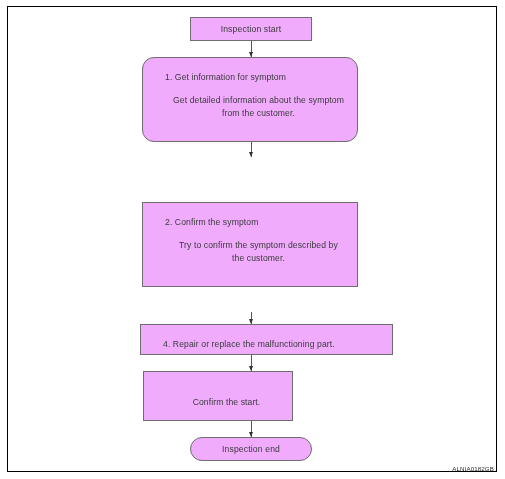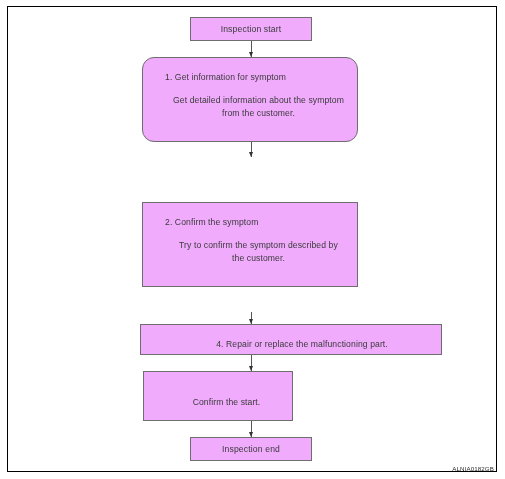--- a/index.html
+++ b/index.html
@@ -119,24 +119,24 @@
       <div class="node process" style="left: 142px; top: 57px; width: 216px; height: 85px; border-radius: 12px;">
         <div class="node-title">1. Get information for symptom</div>
         <div class="node-body"> Get detailed information about the symptom
 from the customer.</div>
       </div>
       <div class="node process" style="left: 142px; top: 157px; width: 216px; height: 85px; margin-top: 45px;">
         <div class="node-title">2. Confirm the symptom</div>
         <div class="node-body"> Try to confirm the symptom described by
 the customer.</div>
       </div>
-      <div class="node process" style="left: 140px; top: 324px; width: 302px; height: 31px; text-align: center;">
+      <div class="node process" style="left: 140px; top: 324px; width: 253px; height: 31px;">
         <div class="node-title">4. Repair or replace the malfunctioning part.</div>
       </div>
       <div class="node process" style="left: 143px; top: 371px; width: 150px; height: 50px;">
         <div class="node-body"> Confirm the start.</div>
       </div>
-      <div class="node terminal" style="left: 190px; top: 437px; width: 122px; height: 24px;">
+      <div class="node terminal" style="left: 190px; top: 437px; width: 122px; height: 24px; border-radius: 12px;">
         <div class="node-title">Inspection end</div>
       </div>
     </div>
   <div id="figure-code">ALNIA0182GB</div>
 </div>
 
 </body></html>

